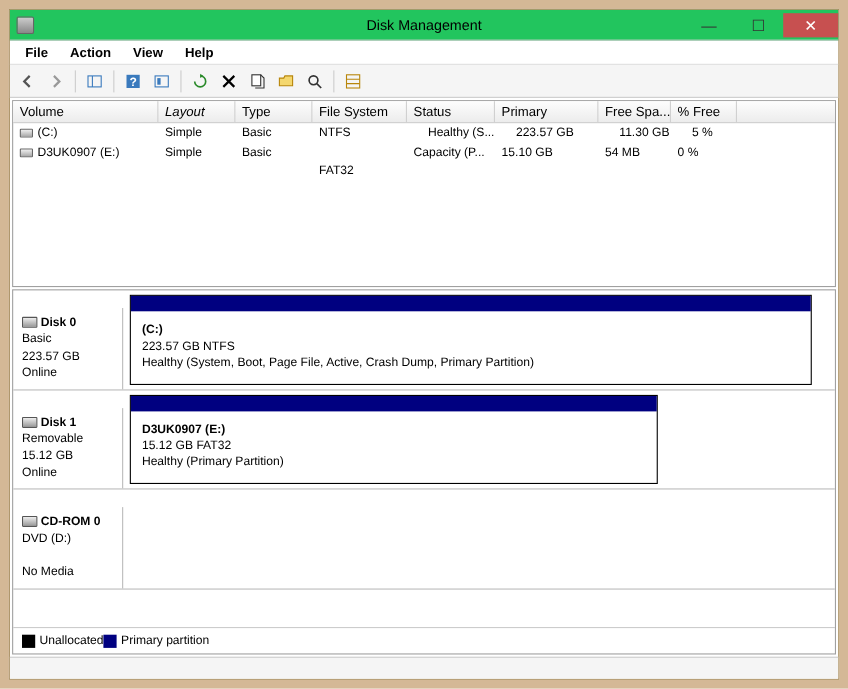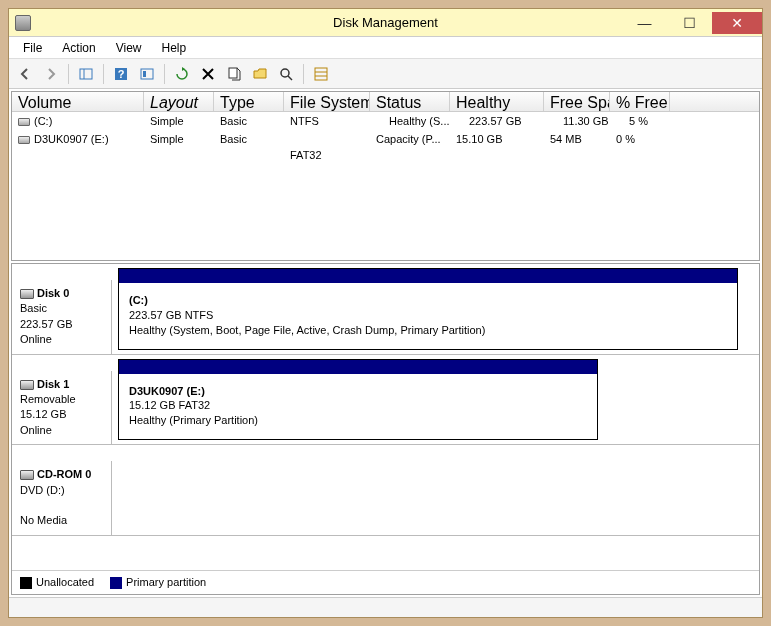--- a/index.html
+++ b/index.html
@@ -15,21 +15,21 @@
 .window {
   width: 100%;
   height: 100%;
   background: #fff;
   border: 1px solid #a88c5c;
   display: flex;
   flex-direction: column;
 }
 .titlebar {
   height: 28px;
-  background: #fef9c3;
+  background: #22c55e;
   display: flex;
   align-items: center;
   position: relative;
   border-bottom: 1px solid #ccc;
 }
 .titlebar .app-icon {
   width: 16px; height: 16px;
   margin-left: 6px;
   background: linear-gradient(#ccc,#888);
   border: 1px solid #666;
@@ -51,20 +51,21 @@
   cursor: default;
 }
 .win-btn.close { background: #c75050; color: #fff; width: 50px; }
 .menubar {
   height: 22px;
   background: #fff;
   display: flex;
   align-items: center;
   padding: 0 4px;
   border-bottom: 1px solid #ddd;
+  font-weight: bold;
 }
 .menu-item { padding: 2px 10px; cursor: default; }
 .toolbar {
   height: 30px;
   background: #f5f5f5;
   border-bottom: 1px solid #ccc;
   display: flex;
   align-items: center;
   padding: 0 4px;
   gap: 2px;
@@ -93,21 +94,21 @@
 }
 .list-header {
   display: flex;
   background: linear-gradient(#fdfdfd,#ececec);
   border-bottom: 1px solid #ccc;
   height: 20px;
 }
 .list-header .col {
   padding: 2px 6px;
   border-right: 1px solid #d0d0d0;
-  font-size: 16px;
+  font-size: 12px;
   color: #000;
   cursor: default;
   white-space: nowrap;
   overflow: hidden;
 }
 .list-body { flex: 1; overflow: auto; }
 .list-row { display: flex; height: 18px; align-items: center; }
 .list-row .cell {
   padding: 1px 6px;
   font-size: 11px;
@@ -178,21 +179,20 @@
   font-size: 11px;
   line-height: 1.35;
 }
 .partition .part-body .part-name { font-weight: bold; }
 .legend {
   height: 24px;
   border-top: 1px solid #ccc;
   display: flex;
   align-items: center;
   padding: 0 8px;
-  gap: 16px;
   font-size: 11px;
 }
 .legend-swatch {
   display: inline-block;
   width: 12px; height: 12px;
   margin-right: 4px;
   vertical-align: middle;
 }
 .statusbar {
   height: 20px;
@@ -294,21 +294,21 @@
 
   <div class="content">
 
     <div class="list-panel">
       <div class="list-header" id="list-header">
           <div class="col" style="width: 132px;">Volume</div>
           <div class="col" style="width: 70px; font-style: italic;">Layout</div>
           <div class="col" style="width: 70px;">Type</div>
           <div class="col" style="width: 86px;">File System</div>
           <div class="col" style="width: 80px;">Status</div>
-          <div class="col" style="width: 94px;">Healthy</div>
+          <div class="col" style="width: 94px;">Primary</div>
           <div class="col" style="width: 66px;">Free Spa...</div>
           <div class="col" style="width: 60px;">% Free</div>
           <div class="col" style="flex: 1 1 0%; border-right: none;"></div>
         </div>
       <div class="list-body" id="list-body">
           <div class="list-row">
             <div class="cell" style="width: 132px;"><span class="vol-icon"></span>(C:)</div>
             <div class="cell" style="width: 70px;">Simple</div>
             <div class="cell" style="width: 70px;">Basic</div>
             <div class="cell" style="width: 86px;">NTFS</div>

